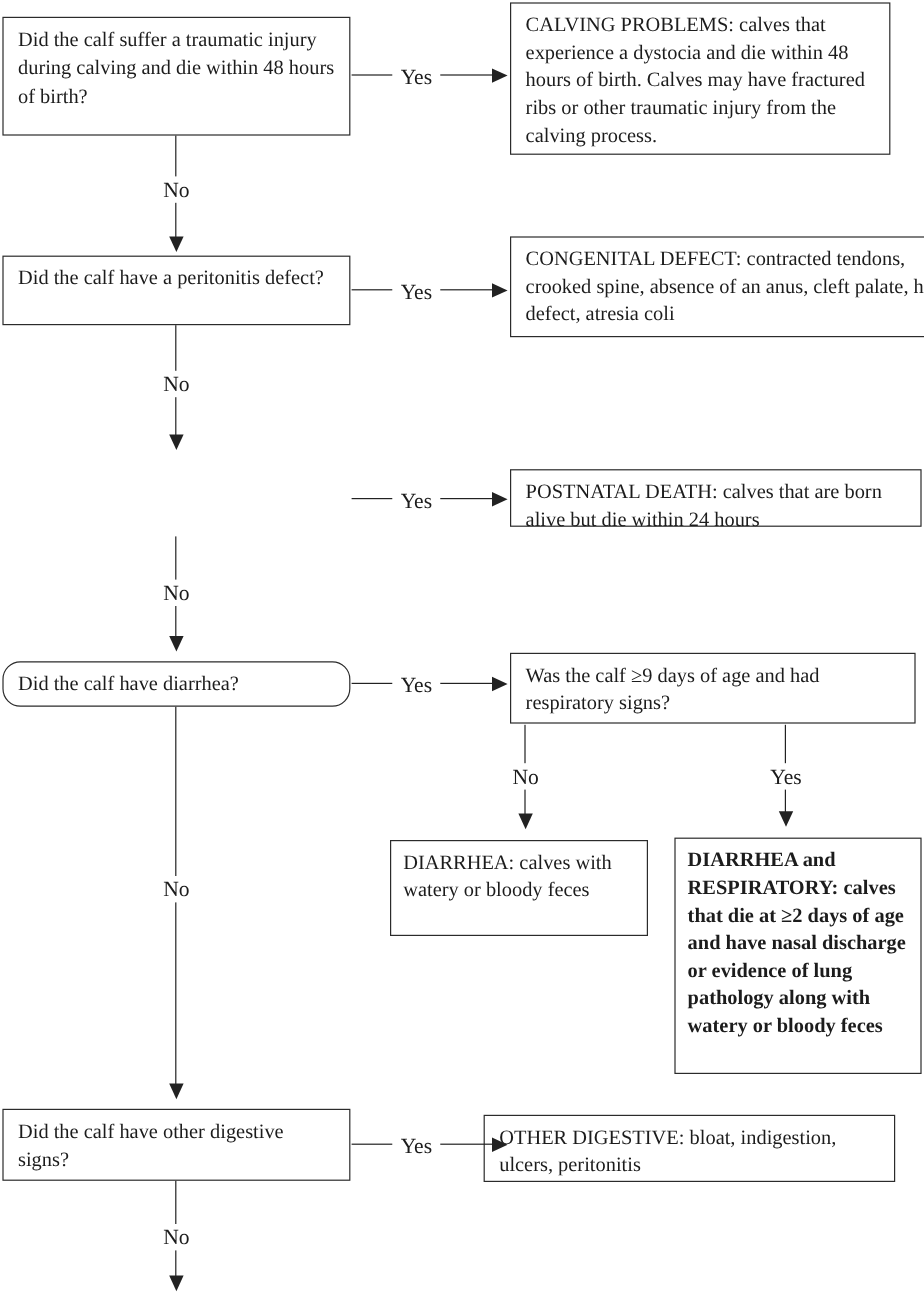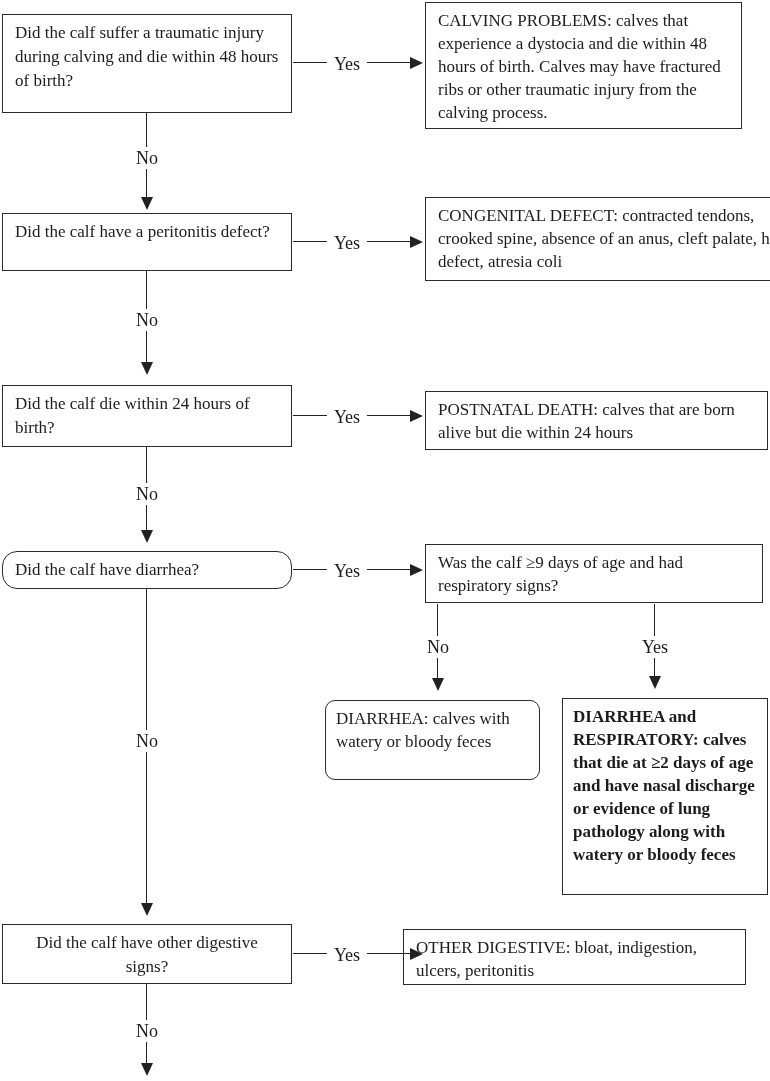--- a/index.html
+++ b/index.html
@@ -51,49 +51,46 @@
 <div class="canvas">
 
   <div class="box" style="left:2px;top:14px;width:290px;height:99px;">
     <span>Did the calf suffer a traumatic injury during calving and die within 48 hours of birth?</span>
   </div>
 
   <div class="box" style="left:2px;top:213px;width:290px;height:58px;">
     <span>Did the calf have a peritonitis defect?</span>
   </div>
 
-  <div class="box" style="left:2px;top:385px;width:290px;height:62px;">
-    <span>Did the calf die within 24 hours of birth?</span>
-  </div>
 
   <div class="box" style="left:2px;top:551px;width:290px;height:38px;border-radius:15px;">
     <span>Did the calf have diarrhea?</span>
   </div>
 
-  <div class="box" style="left:2px;top:924px;width:290px;height:60px;text-align:center;">
+  <div class="box" style="left:2px;top:924px;width:290px;height:60px;">
     <span>Did the calf have other digestive signs?</span>
   </div>
 
   <div class="box" style="left:425px;top:2px;width:317px;height:127px;line-height:23px;">
     <span>CALVING PROBLEMS: calves that experience a dystocia and die within 48 hours of birth.  Calves may have fractured ribs or other traumatic injury from the calving process.</span>
   </div>
 
   <div class="box" style="left:425px;top:197px;width:397px;height:84px;line-height:23px;">
     <span>CONGENITAL DEFECT: contracted tendons, crooked spine, absence of an anus, cleft palate, heart defect, atresia coli</span>
   </div>
 
-  <div class="box" style="left:425px;top:391px;width:343px;height:59px;line-height:23px;">
+  <div class="box" style="left:425px;top:391px;width:343px;height:48px;line-height:23px;">
     <span>POSTNATAL DEATH: calves that are born alive but die within 24 hours</span>
   </div>
 
   <div class="box" style="left:425px;top:544px;width:338px;height:59px;line-height:23px;">
     <span>Was the calf ≥9 days of age and had respiratory signs?</span>
   </div>
 
-  <div class="box tight" style="left:325px;top:700px;width:215px;height:80px;border-radius:10px;">
+  <div class="box tight" style="left:325px;top:700px;width:215px;height:80px;">
     <span>DIARRHEA: calves with watery or bloody feces</span>
   </div>
 
   <div class="box tight" style="left:562px;top:698px;width:206px;height:197px;font-weight:bold;">
     <span>DIARRHEA and RESPIRATORY: calves that die at ≥2 days of age and have nasal discharge or evidence of lung pathology along with watery or bloody feces</span>
   </div>
 
   <div class="box" style="left:403px;top:929px;width:343px;height:56px;line-height:23px;">
     <span>OTHER DIGESTIVE: bloat, indigestion, ulcers, peritonitis</span>
   </div>

